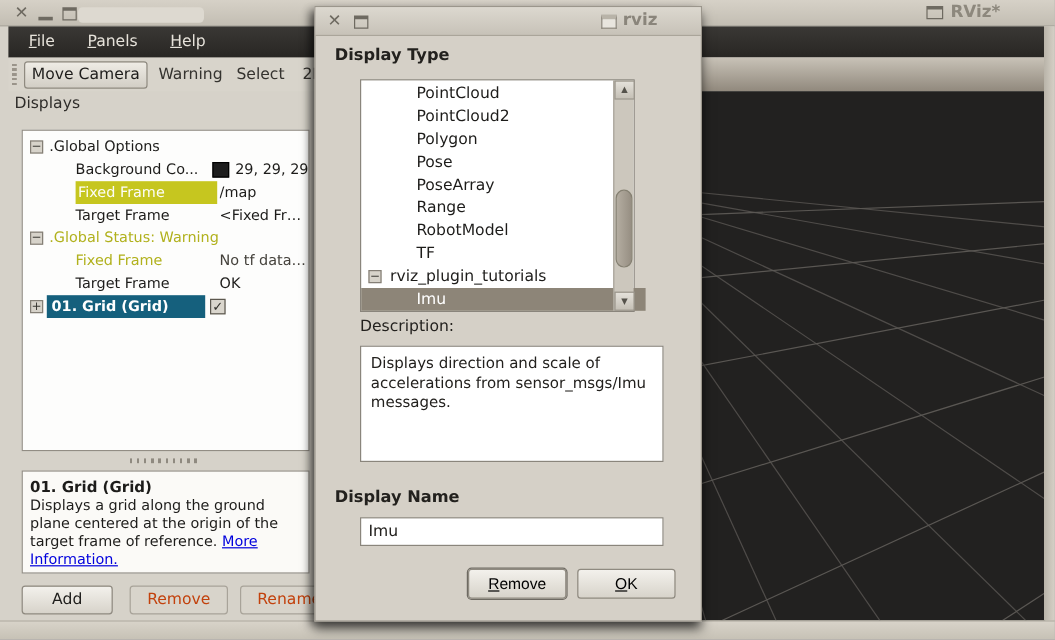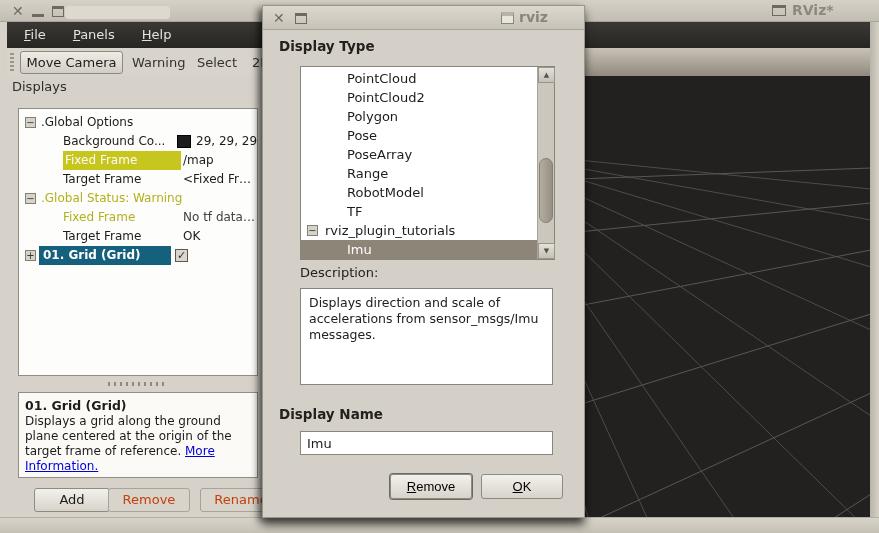--- a/index.html
+++ b/index.html
@@ -66,21 +66,21 @@
   
   .dialog { left:262px; top:5px; width:323px; height:513px; background:#d5d0c7;
             border:1px solid #9b968c; box-shadow:-4px 3px 7px rgba(0,0,0,0.45), 0 7px 9px rgba(0,0,0,0.55); }
   .dlg-titlebar { position:absolute; left:0; top:0; width:100%; height:24px;
                   background:linear-gradient(#dcd8cf,#c7c2b8); border-bottom:1px solid #aaa59a; }
   .dlg-title { position:absolute; left:256px; top:3px; font-weight:bold; font-size:14px; color:#8a857b; }
   .dlg-winicon { position:absolute; left:238px; top:6px; width:13px; height:12px; border:1px solid #8a857b;
                  border-top:4px solid #b8b3a8; background:#e8e5de; }
   .dlg-h { position:absolute; left:16px; font-size:13.5px; font-weight:bold; color:#23211e; }
 
-  .typelist { position:absolute; left:37px; top:60px; width:255px; height:194px; background:#fff;
+  .typelist { position:absolute; left:37px; top:60px; width:229px; height:194px; background:#fff;
               border:1px solid #8a857c; }
   .li { position:absolute; left:0; width:237px; height:19px; font-size:13px; line-height:19px; }
   .li-child { padding-left:46px; }
   .li-group { padding-left:24px; }
   .li-sel { width:237px; background:#8d8578; color:#fff; }
   .li .expander { left:6px; }
 
   .vscroll { position:absolute; right:0; top:0; width:17px; height:192px; background:#ccc7bd; border-left:1px solid #a9a49a; }
   .varrow { position:absolute; left:0; width:17px; height:16px; background:linear-gradient(#e4e1da,#c5c0b6);
             border:1px solid #9a958b; font-size:7px; text-align:center; line-height:15px; color:#55524b; }
@@ -162,21 +162,21 @@
     </div>
   </div>
 
   <div class="abs splitter"></div>
 
   <div class="abs descbox">
     <b>01. Grid (Grid)</b><br>
     <span>Displays a grid along the ground plane centered at the origin of the target frame of reference. </span><a class="link" href="#">More Information.</a>
   </div>
 
-  <div class="abs btn" style="left:34px;top:488px;width:76px;">Add</div>
+  <div class="abs btn" style="left:18px;top:488px;width:76px;">Add</div>
   <div class="abs btn disabled" style="left:108px;top:488px;width:82px;">Remove</div>
   <div class="abs btn disabled" style="left:200px;top:488px;width:82px;">Rename</div>
 
   <div class="abs view3d">
     <svg width="293" height="441" viewBox="0 0 293 441">
       <g stroke="#4f4c49" stroke-width="1" fill="none">
         <line x1="0" y1="84" x2="293" y2="113"></line>
         <line x1="0" y1="92" x2="293" y2="144"></line>
         <line x1="0" y1="103" x2="293" y2="191"></line>
         <line x1="0" y1="119" x2="293" y2="254"></line>

